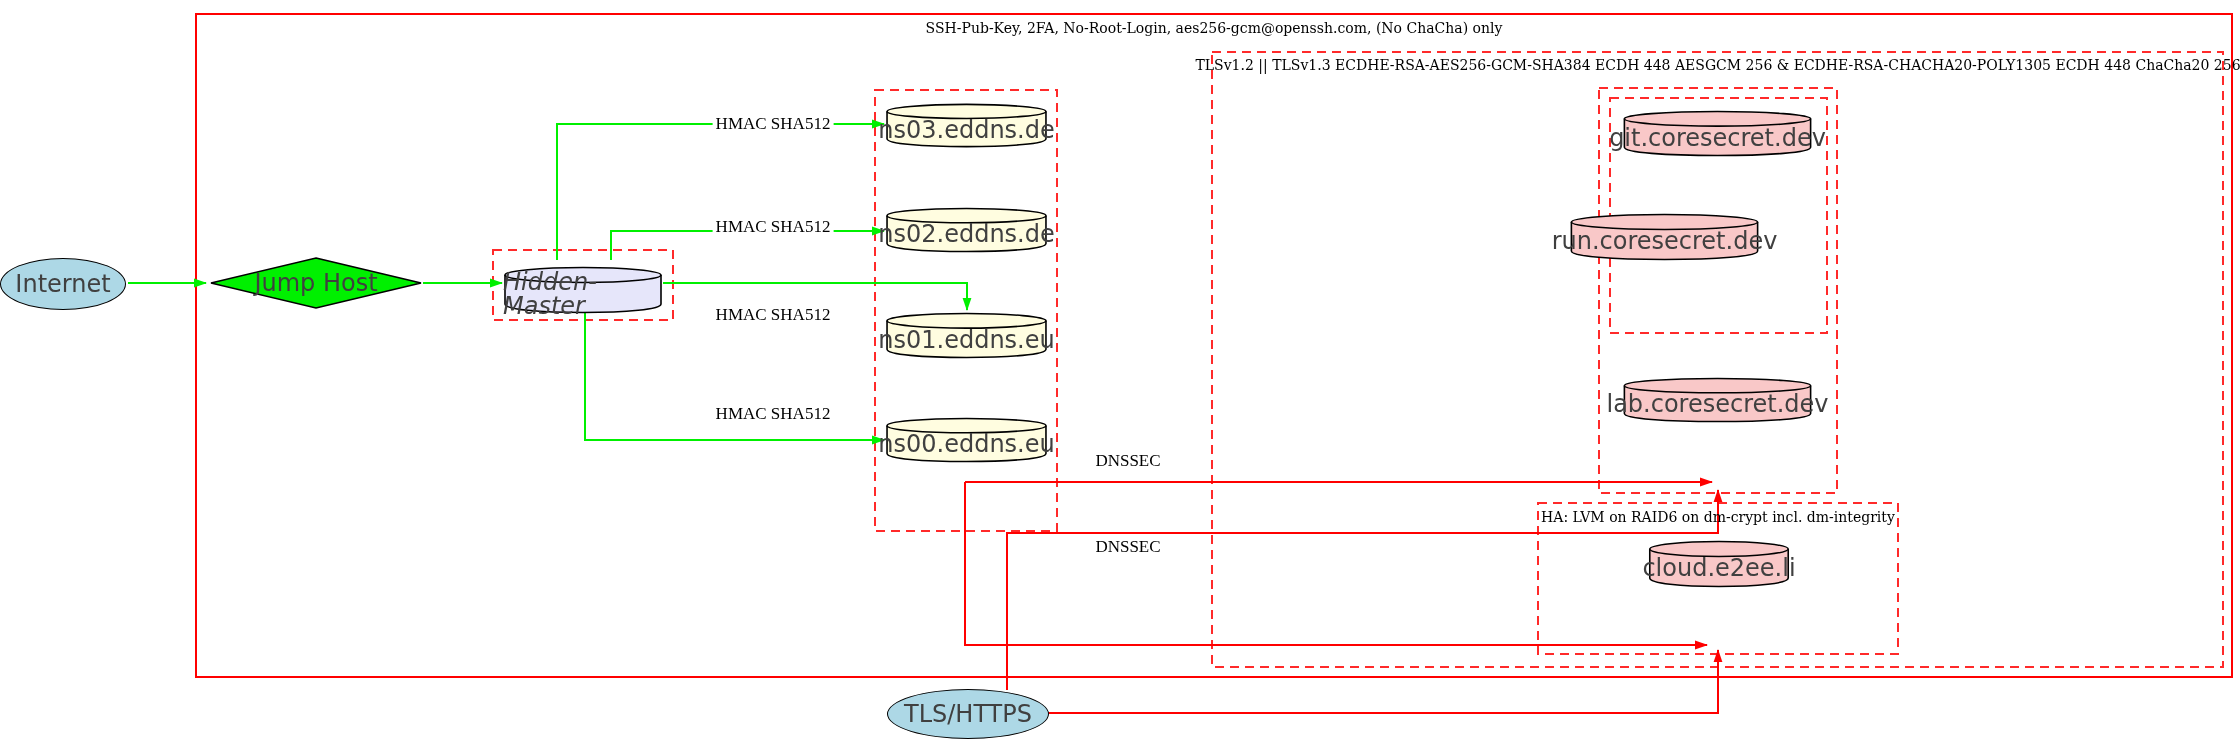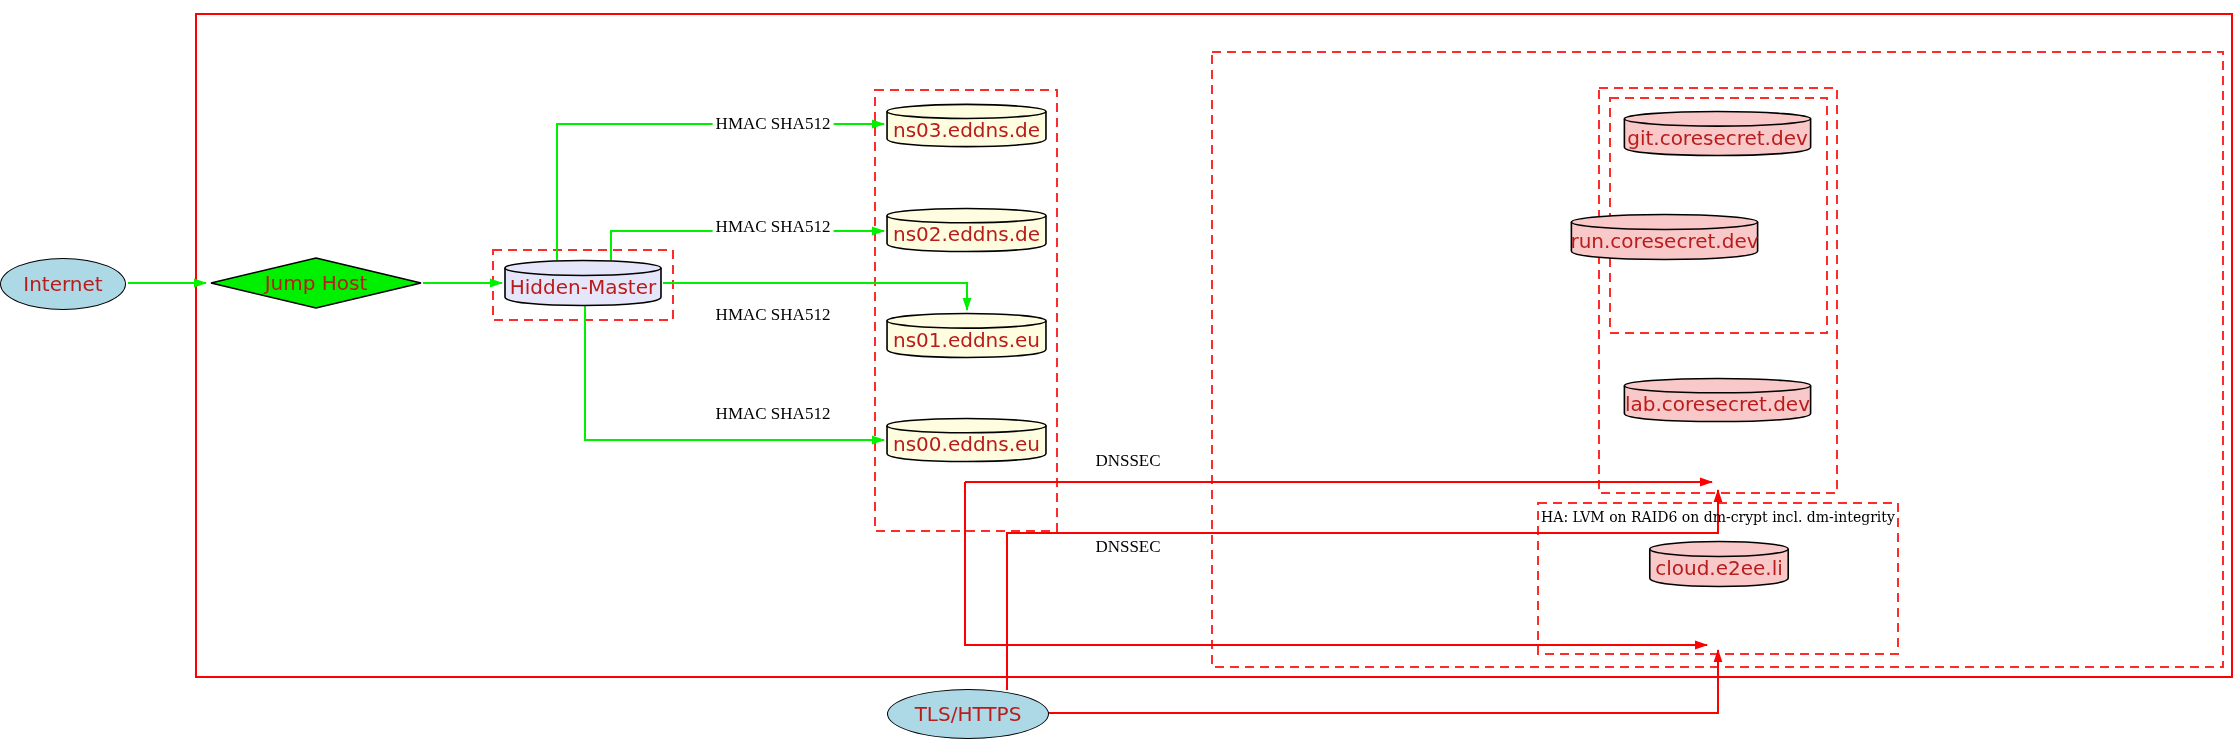--- a/index.html
+++ b/index.html
@@ -1,21 +1,21 @@
 <!DOCTYPE html>
 <html><head>
 <meta charset="utf-8">
 <style>
   html,body{margin:0;padding:0;background:#ffffff;}
   #canvas{position:relative;width:2240px;height:744px;background:#ffffff;overflow:hidden;
           font-family:"DejaVu Sans","Liberation Sans",sans-serif;}
   #edges{position:absolute;left:0;top:0;width:2240px;height:744px;}
 
   .node{position:absolute;display:flex;align-items:center;justify-content:center;
-        color:#b91c1c;font-size:20px;line-height:1;}
+        color:#404040;font-size:24px;line-height:1;}
   .ellipse-node{border:1.6px solid #000;border-radius:50%;}
   .blue{background:#add8e6;}
 
   .cyl{display:block;}
   .cyl svg{position:absolute;left:0;top:0;width:100%;height:100%;}
   .cyl path,.cyl ellipse{stroke:#000;stroke-width:1.6;vector-effect:non-scaling-stroke;}
   .cyl .nlabel{position:absolute;left:0;right:0;top:11px;bottom:3px;display:flex;
                align-items:center;justify-content:center;}
   .cyl-lav path,.cyl-lav ellipse{fill:#e6e6fa;}
   .cyl-yel path,.cyl-yel ellipse{fill:#fffde0;}
@@ -60,41 +60,43 @@
     <path d="M611 260 V231 H884" fill="none" stroke="#00f000" stroke-width="2" marker-end="url(#ag)"></path>
     <path d="M663 283 H967 V310" fill="none" stroke="#00f000" stroke-width="2" marker-end="url(#ag)"></path>
     <path d="M585 306 V440 H884" fill="none" stroke="#00f000" stroke-width="2" marker-end="url(#ag)"></path>
 
     <path d="M965 482 H1712" fill="none" stroke="#ff0000" stroke-width="2" marker-end="url(#ar)"></path>
     <path d="M965 482 V645 H1707" fill="none" stroke="#ff0000" stroke-width="2" marker-end="url(#ar)"></path>
     <path d="M1007 690 V533 H1718 V490" fill="none" stroke="#ff0000" stroke-width="2" marker-end="url(#ar)"></path>
     <path d="M1047 713 H1718 V650" fill="none" stroke="#ff0000" stroke-width="2" marker-end="url(#ar)"></path>
   </svg>
 
+  <div class="clabel" style="left:1214px;top:21px;">SSH-Pub-Key, 2FA, No-Root-Login, aes256-gcm@openssh.com, (No ChaCha) only</div>
+  <div class="clabel" style="left:1718px;top:58px;">TLSv1.2 || TLSv1.3 ECDHE-RSA-AES256-GCM-SHA384 ECDH 448 AESGCM 256 &amp; ECDHE-RSA-CHACHA20-POLY1305 ECDH 448 ChaCha20 256</div>
   <div class="clabel" style="left:1718px;top:510px;">HA: LVM on RAID6 on dm-crypt incl. dm-integrity</div>
 
   <div class="elabel" style="left:773px;top:115px;">HMAC SHA512</div>
   <div class="elabel" style="left:773px;top:218px;">HMAC SHA512</div>
   <div class="elabel" style="left:773px;top:306px;">HMAC SHA512</div>
   <div class="elabel" style="left:773px;top:405px;">HMAC SHA512</div>
   <div class="elabel" style="left:1128px;top:452px;">DNSSEC</div>
   <div class="elabel" style="left:1128px;top:538px;">DNSSEC</div>
 
   <div class="node ellipse-node blue" style="left:0;top:258px;width:124px;height:50px;">
     <span>Internet</span>
   </div>
 
   <div class="node diamond" style="left:209px;top:257px;width:214px;height:52px;">
     <svg viewBox="0 0 214 52" preserveAspectRatio="none">
       <polygon points="107,1 212,26 107,51 2,26"></polygon>
     </svg>
     <div class="nlabel">Jump Host</div>
   </div>
 
-  <div class="node cyl cyl-lav" style="left:503px;top:259px;width:160px;height:48px;">
+  <div class="node cyl cyl-lav" style="left:503px;top:266px;width:160px;height:48px;font-style:italic;">
     <svg viewBox="0 0 160 48" preserveAspectRatio="none">
       <path d="M2 9 L2 38 C2 43.5 37 46.5 80 46.5 C123 46.5 158 43.5 158 38 L158 9"></path>
       <ellipse cx="80" cy="9" rx="78" ry="7.5"></ellipse>
     </svg>
     <div class="nlabel">Hidden-Master</div>
   </div>
 
   <div class="node cyl cyl-yel" style="left:885px;top:103px;width:163px;height:45px;">
     <svg viewBox="0 0 160 48" preserveAspectRatio="none">
       <path d="M2 9 L2 38 C2 43.5 37 46.5 80 46.5 C123 46.5 158 43.5 158 38 L158 9"></path>

